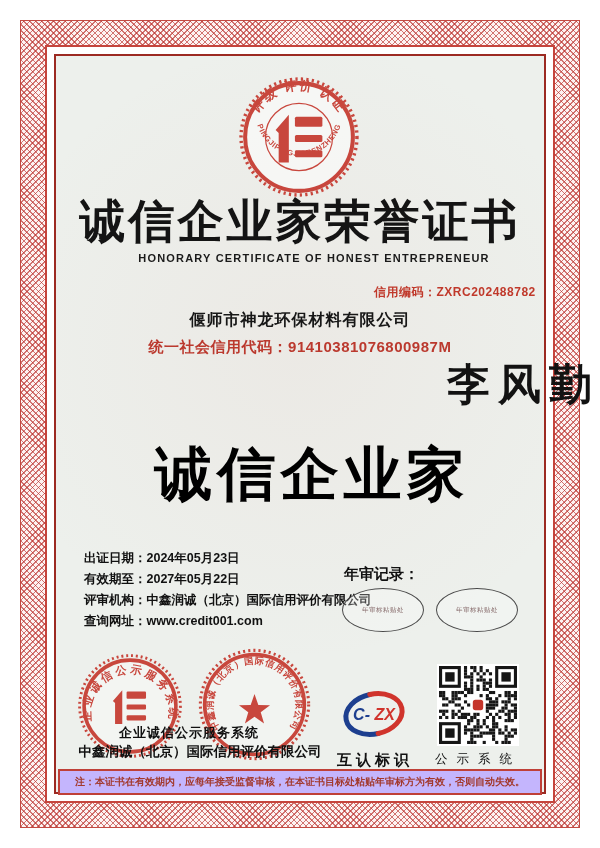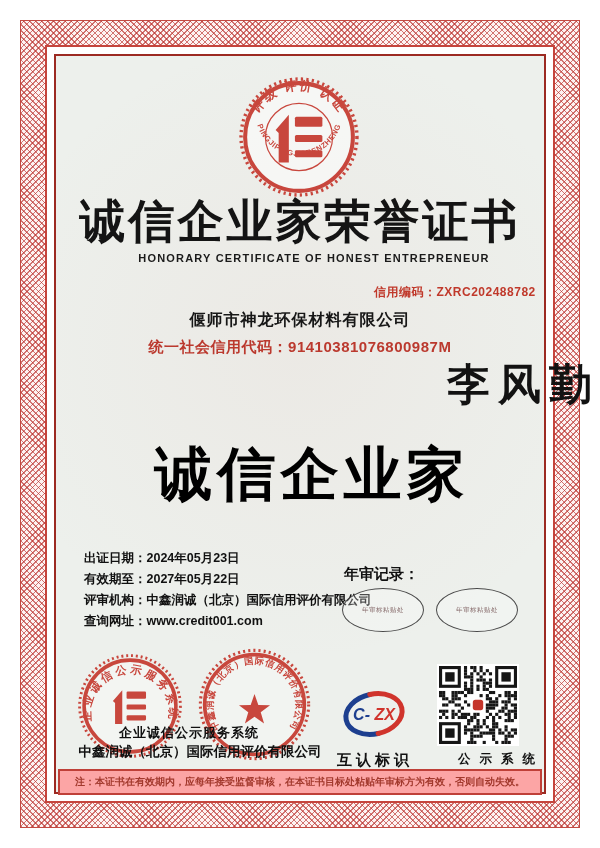--- a/index.html
+++ b/index.html
@@ -47,25 +47,25 @@
   .ar-ellipse {
     width:82px; height:44px; border:1.5px solid #4a4a4a; border-radius:50%;
     display:flex; align-items:center; justify-content:center;
     font-size:6.5px; color:#8a6f6f; letter-spacing:.5px; background:rgba(255,255,255,.25);
   }
 
   .org1 { left:58px;  top:724px; width:262px; text-align:center; font-size:13px;   font-weight:800; color:#101010; letter-spacing:1px; z-index:4; }
   .org2 { left:42px;  top:743px; width:316px; text-align:center; font-size:13.5px; font-weight:800; color:#101010; z-index:4; }
 
   .mutual-label { left:336px; top:751px; width:78px; text-align:center; font-size:15px; font-weight:800; color:#111; letter-spacing:4px; }
-  .public-label { left:428px; top:751px; width:100px; text-align:center; font-size:12.5px; font-weight:700; color:#111; letter-spacing:9px;margin-left:23px; }
+  .public-label { left:428px; top:751px; width:100px; text-align:center; font-size:12.5px; font-weight:400; color:#111; letter-spacing:9px; }
 
   .note {
     left:58px; top:769px; width:484px; padding:4px 2px;
-    border:2px solid #bf4038; background:#fca5a5;
+    border:2px solid #bf4038; background:#c4b5fd;
     font-size:10px; font-weight:700; color:#a2392d; text-align:center; letter-spacing:0; white-space:nowrap;
   }
 
   .seal { opacity:.9; }
   .seal-top   { left:238px; top:76px;  z-index:3; }
   .seal-left  { left:76px;  top:652px; z-index:3; }
   .seal-right { left:197px; top:647px; z-index:3; }
   .czx-logo   { left:341px; top:688px; }
   .qr-box     { left:437px; top:664px; width:82px; height:82px; background:#fff; padding:2px; }
   .qr-box svg { width:100%; height:100%; display:block; }

